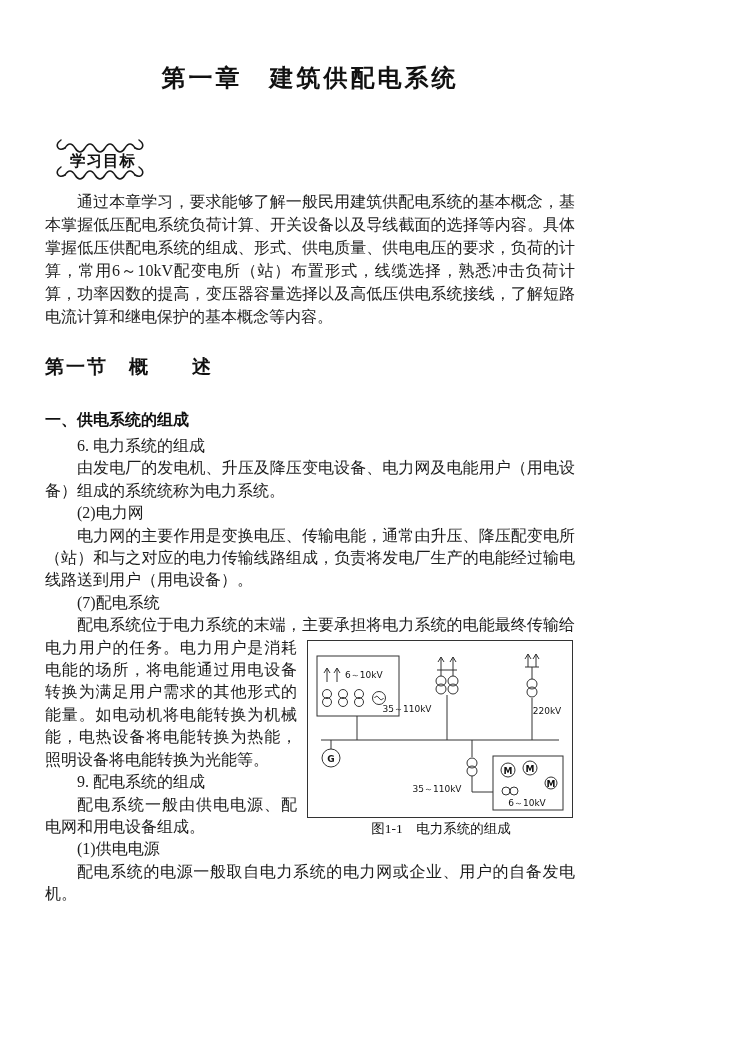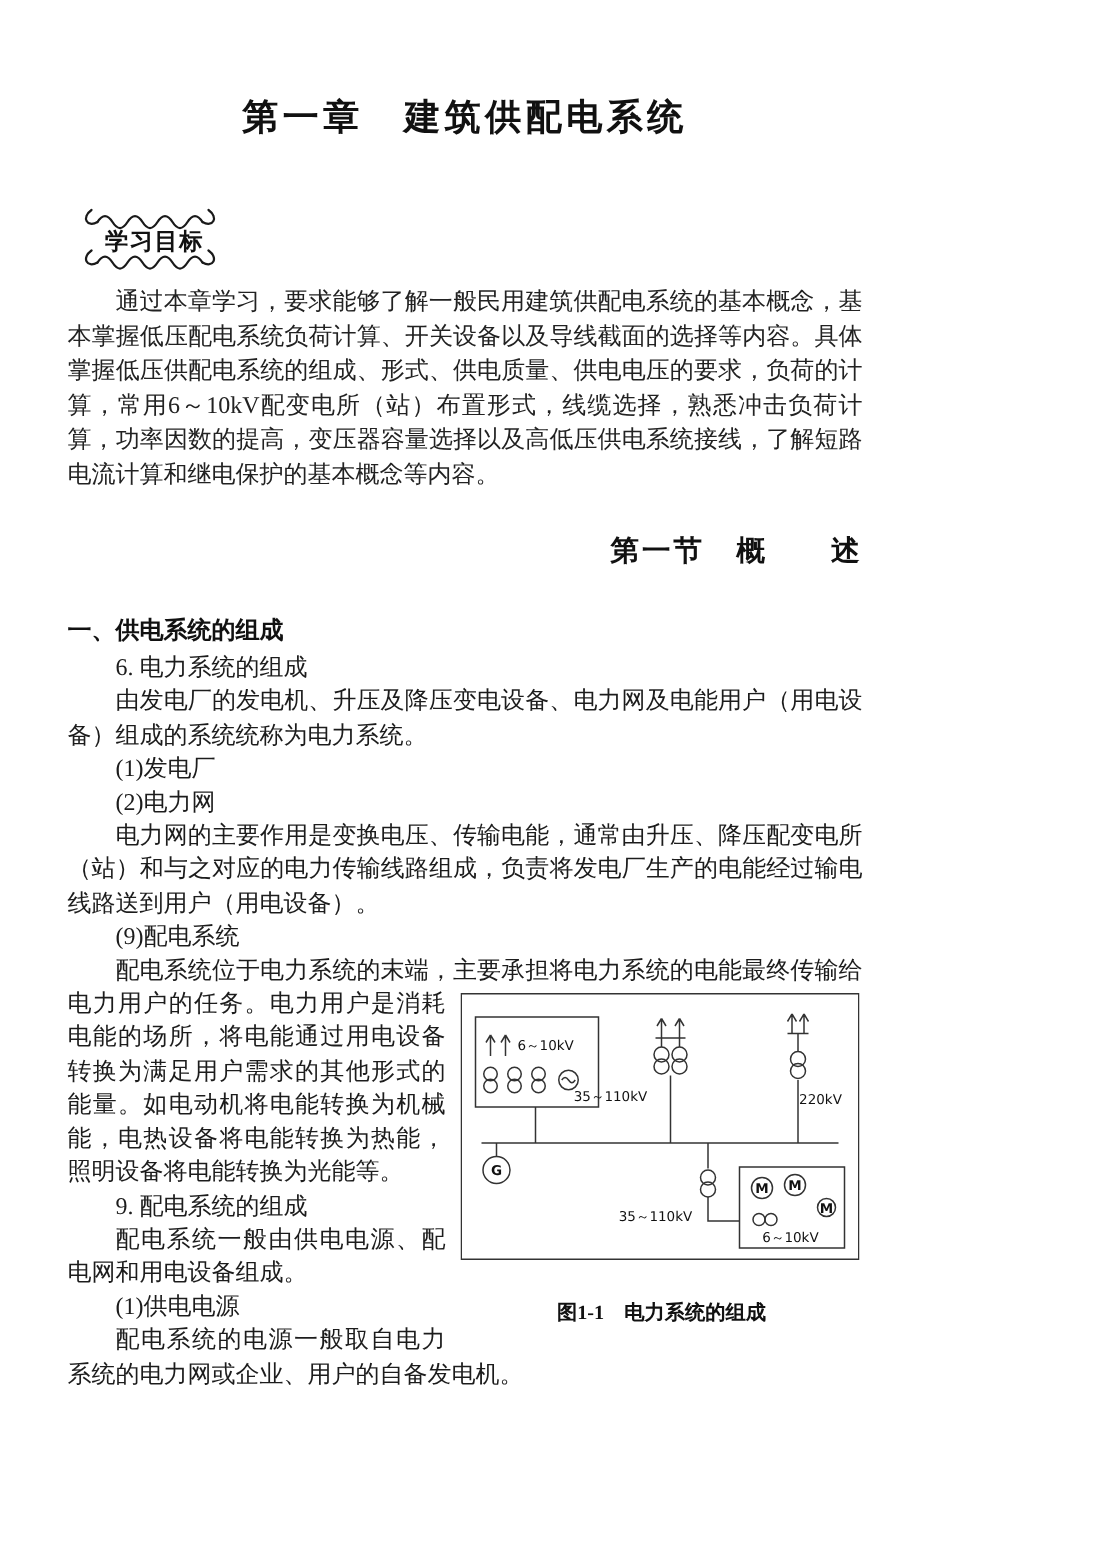--- a/index.html
+++ b/index.html
@@ -40,21 +40,21 @@
   .objectives-text {
     margin:8px 0 0 0;
     font-size:16px;
     line-height:23px;
     text-indent:2em;
     text-align:justify;
     color:#222;
   }
   .section-title {
     margin:26px 0 0 0;
-    text-align:right;
+    text-align:left;
     font-family:"Liberation Sans", sans-serif;
     font-size:19px; font-weight:bold; color:#111;
     letter-spacing:2px;
   }
   .subsection-title {
     margin:30px 0 4px 0;
     font-family:"Liberation Sans", sans-serif;
     font-size:16px; font-weight:bold; color:#111;
   }
   .body-text p {
@@ -67,23 +67,23 @@
   .fig {
     display:block;
     float:right;
     width:268px;
     margin:3px 0 4px 10px;
     text-indent:0;
     text-align:center;
   }
   .fig-caption {
     display:block;
-    margin-top:24px;
+    margin-top:0;
     font-size:13.5px;
-    font-weight:bold;
+    font-weight:normal;
     color:#111;
     text-indent:0;
   }
   .diagram { display:block; background:#fff; }
   .diagram text {
     font-family:"DejaVu Sans", sans-serif;
     font-size:9px; fill:#111;
     stroke:none;
   }
   .diagram .glabel { font-size:9px; font-weight:bold; }
@@ -111,24 +111,23 @@
 
   <p class="objectives-text">通过本章学习，要求能够了解一般民用建筑供配电系统的基本概念，基本掌握低压配电系统负荷计算、开关设备以及导线截面的选择等内容。具体掌握低压供配电系统的组成、形式、供电质量、供电电压的要求，负荷的计算，常用6～10kV配变电所（站）布置形式，线缆选择，熟悉冲击负荷计算，功率因数的提高，变压器容量选择以及高低压供电系统接线，了解短路电流计算和继电保护的基本概念等内容。</p>
 
   <h2 class="section-title">第一节　概　　述</h2>
 
   <h3 class="subsection-title">一、供电系统的组成</h3>
 
   <div class="body-text">
     <p class="indent">6. 电力系统的组成</p>
     <p class="indent">由发电厂的发电机、升压及降压变电设备、电力网及电能用户（用电设备）组成的系统统称为电力系统。</p>
-    <p class="indent">(1)发电厂</p>
     <p class="indent">(2)电力网</p>
     <p class="indent">电力网的主要作用是变换电压、传输电能，通常由升压、降压配变电所（站）和与之对应的电力传输线路组成，负责将发电厂生产的电能经过输电线路送到用户（用电设备）。</p>
-    <p class="indent">(9)配电系统</p>
+    <p class="indent">(7)配电系统</p>
 
     <p class="indent">
       <span>配电系统位于电力系统的末端，主要承担将电力系统的电能最终传输给电力用户的任务。</span><span class="fig">
           <svg class="diagram" width="266" height="178" viewBox="0 0 266 178">
         <g stroke="#333" stroke-width="1" fill="none">
           <rect x="0.5" y="0.5" width="265" height="177"></rect>
 
           <rect x="10" y="16" width="82" height="60"></rect>
           <path d="M20,42 V28 M20,28 l-3,5 M20,28 l3,5"></path>
           <path d="M30,42 V28 M30,28 l-3,5 M30,28 l3,5"></path>

